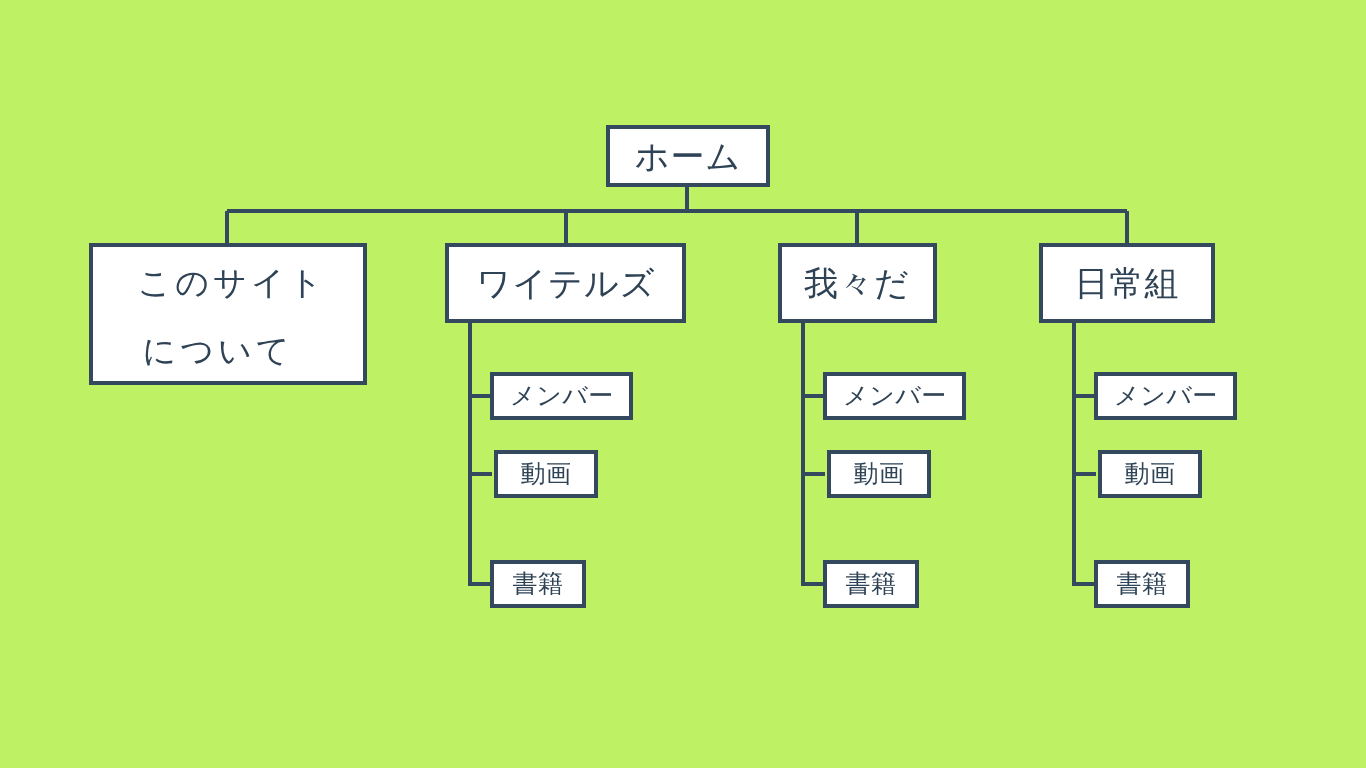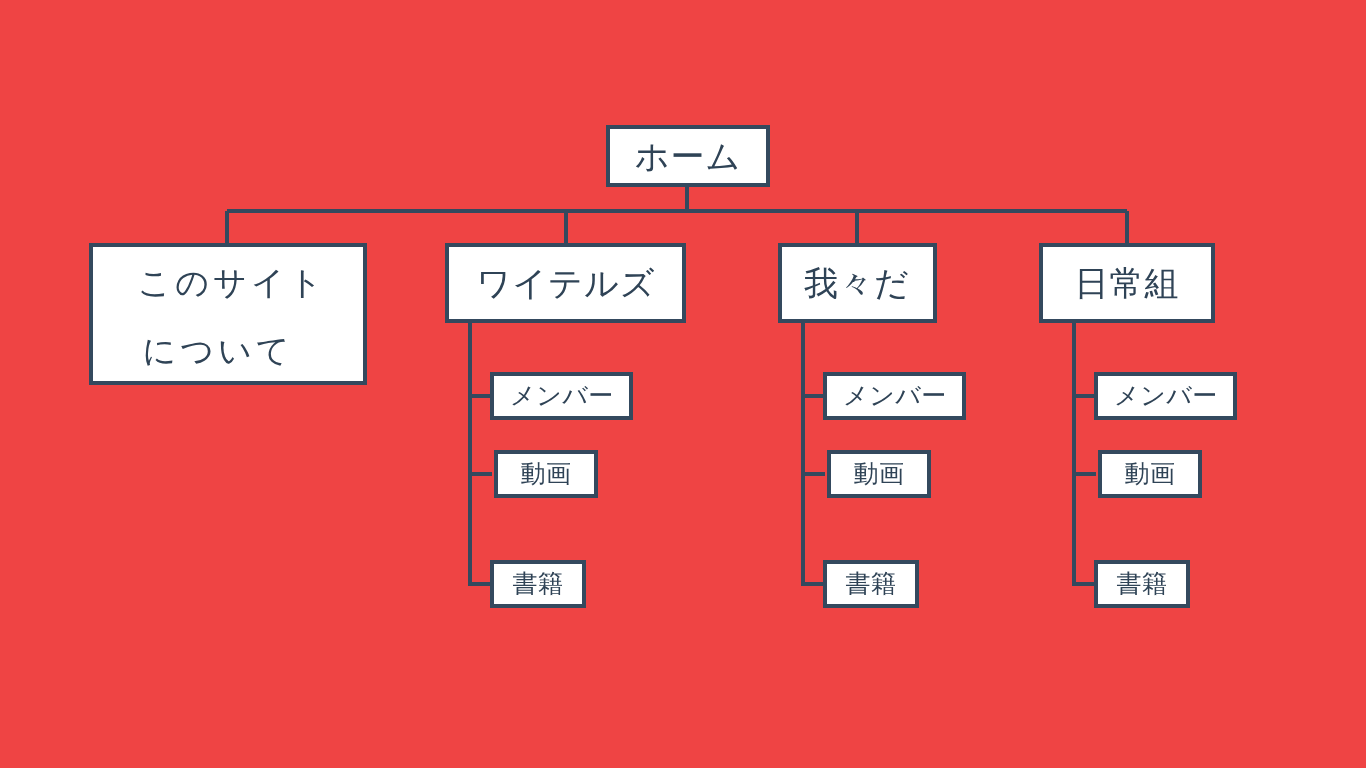--- a/index.html
+++ b/index.html
@@ -11,21 +11,21 @@
   body {
     width: 1366px;
     height: 768px;
     overflow: hidden;
     font-family: "DejaVu Sans", "Liberation Sans", sans-serif;
   }
   #diagram-root {
     position: relative;
     width: 1366px;
     height: 768px;
-    background: #ef4444;
+    background: #bef264;
   }
   #sitemap-svg {
     position: absolute;
     top: 0;
     left: 0;
     width: 1366px;
     height: 768px;
     display: block;
   }
   .node-box {

